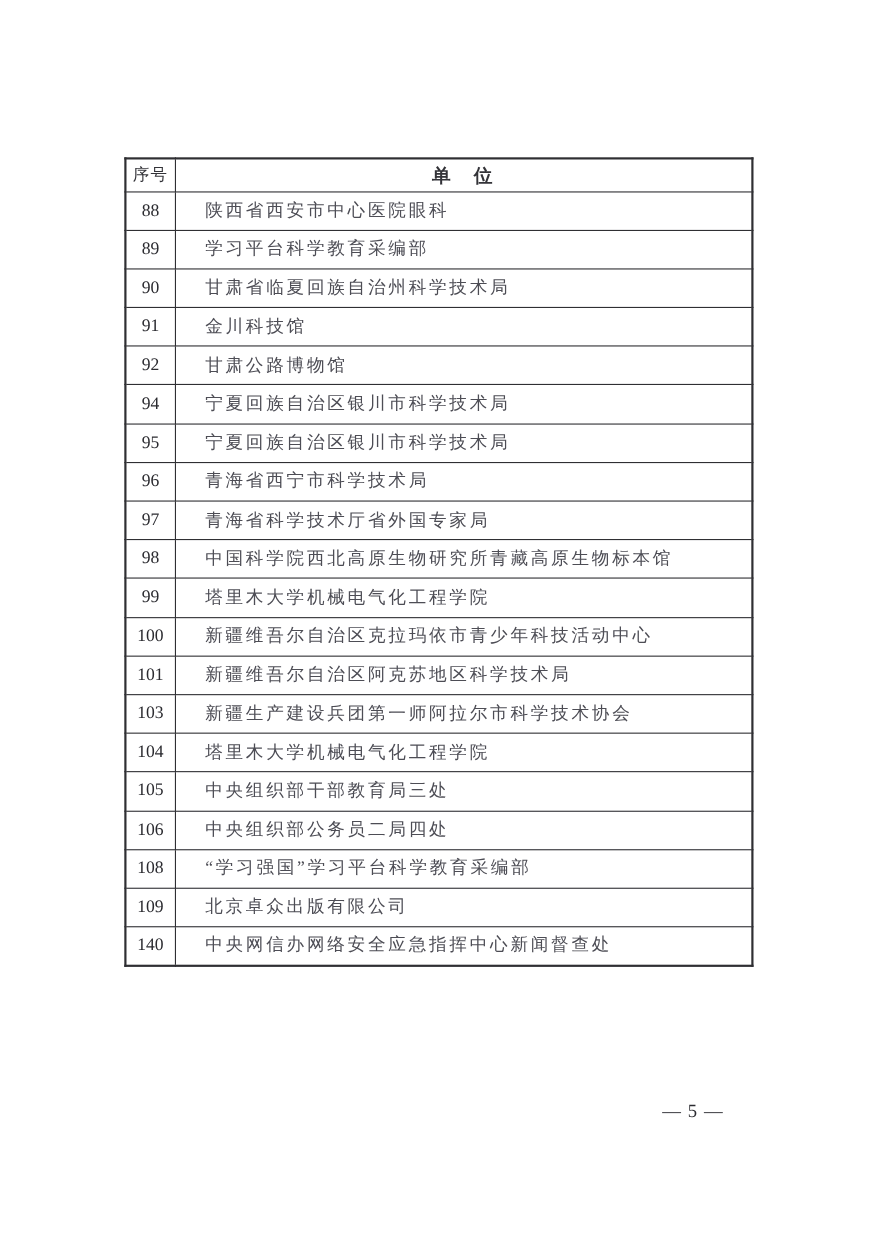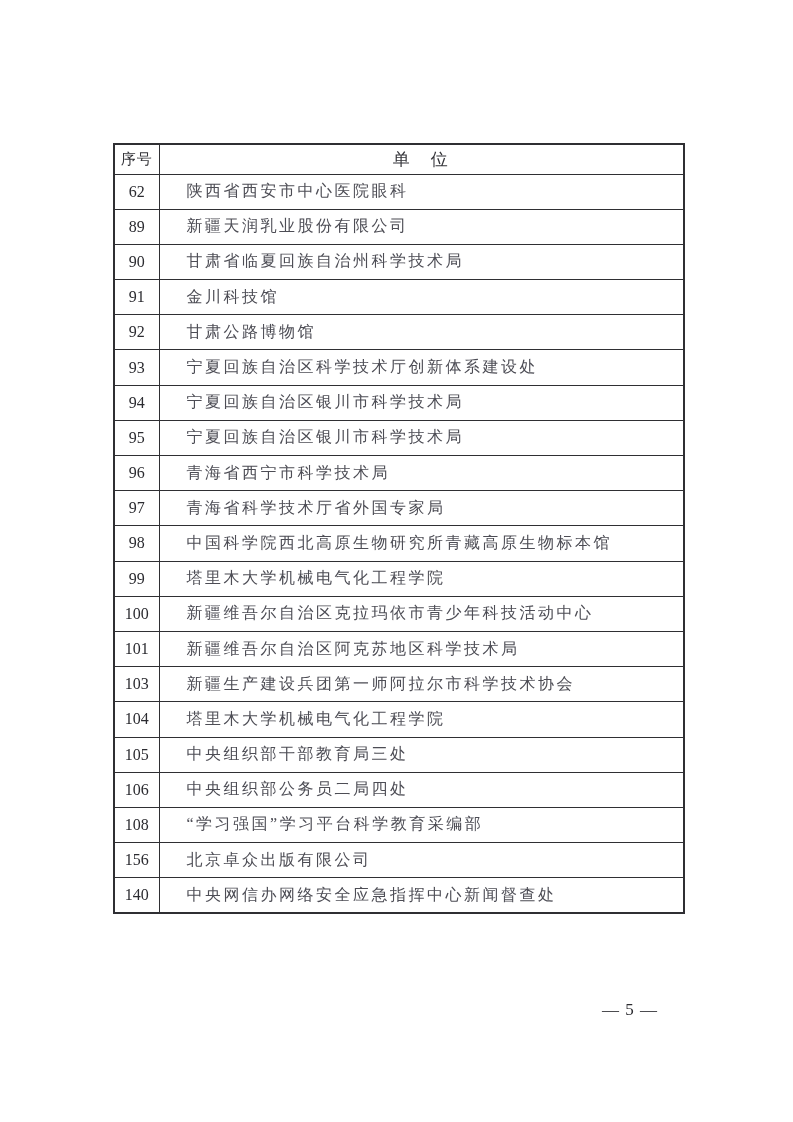--- a/index.html
+++ b/index.html
@@ -35,21 +35,21 @@
   .col-index { width: 45px; }
   .header-row { height: 30px; }
   .header-cell-index {
     font-weight: normal;
     font-size: 15px;
     letter-spacing: 1px;
     text-align: center;
     color: #333338;
   }
   .header-cell-unit {
-    font-weight: normal;
+    font-weight: bold;
     font-size: 17px;
     letter-spacing: 2px;
     text-align: center;
     color: #333338;
   }
   .data-row { height: 35.2px; }
   .cell-index {
     text-align: center;
     font-size: 16px;
     color: #2b2b30;
@@ -82,42 +82,38 @@
       <col>
     </colgroup>
     <thead>
       <tr class="header-row">
         <th class="header-cell-index">序号</th>
         <th class="header-cell-unit">单　位</th>
       </tr>
     </thead>
     <tbody>
         <tr class="data-row">
-      <td class="cell-index">62</td>
+      <td class="cell-index">88</td>
       <td class="cell-unit">陕西省西安市中心医院眼科</td>
     </tr>
         <tr class="data-row">
       <td class="cell-index">89</td>
-      <td class="cell-unit">新疆天润乳业股份有限公司</td>
+      <td class="cell-unit">学习平台科学教育采编部</td>
     </tr>
         <tr class="data-row">
       <td class="cell-index">90</td>
       <td class="cell-unit">甘肃省临夏回族自治州科学技术局</td>
     </tr>
         <tr class="data-row">
       <td class="cell-index">91</td>
       <td class="cell-unit">金川科技馆</td>
     </tr>
         <tr class="data-row">
       <td class="cell-index">92</td>
       <td class="cell-unit">甘肃公路博物馆</td>
-    </tr>
-        <tr class="data-row">
-      <td class="cell-index">93</td>
-      <td class="cell-unit">宁夏回族自治区科学技术厅创新体系建设处</td>
     </tr>
         <tr class="data-row">
       <td class="cell-index">94</td>
       <td class="cell-unit">宁夏回族自治区银川市科学技术局</td>
     </tr>
         <tr class="data-row">
       <td class="cell-index">95</td>
       <td class="cell-unit">宁夏回族自治区银川市科学技术局</td>
     </tr>
         <tr class="data-row">
@@ -158,21 +154,21 @@
     </tr>
         <tr class="data-row">
       <td class="cell-index">106</td>
       <td class="cell-unit">中央组织部公务员二局四处</td>
     </tr>
         <tr class="data-row">
       <td class="cell-index">108</td>
       <td class="cell-unit">“学习强国”学习平台科学教育采编部</td>
     </tr>
         <tr class="data-row">
-      <td class="cell-index">156</td>
+      <td class="cell-index">109</td>
       <td class="cell-unit">北京卓众出版有限公司</td>
     </tr>
         <tr class="data-row">
       <td class="cell-index">140</td>
       <td class="cell-unit">中央网信办网络安全应急指挥中心新闻督查处</td>
     </tr>
       </tbody>
   </table>
 
   <div class="page-footer">— 5 —</div>

